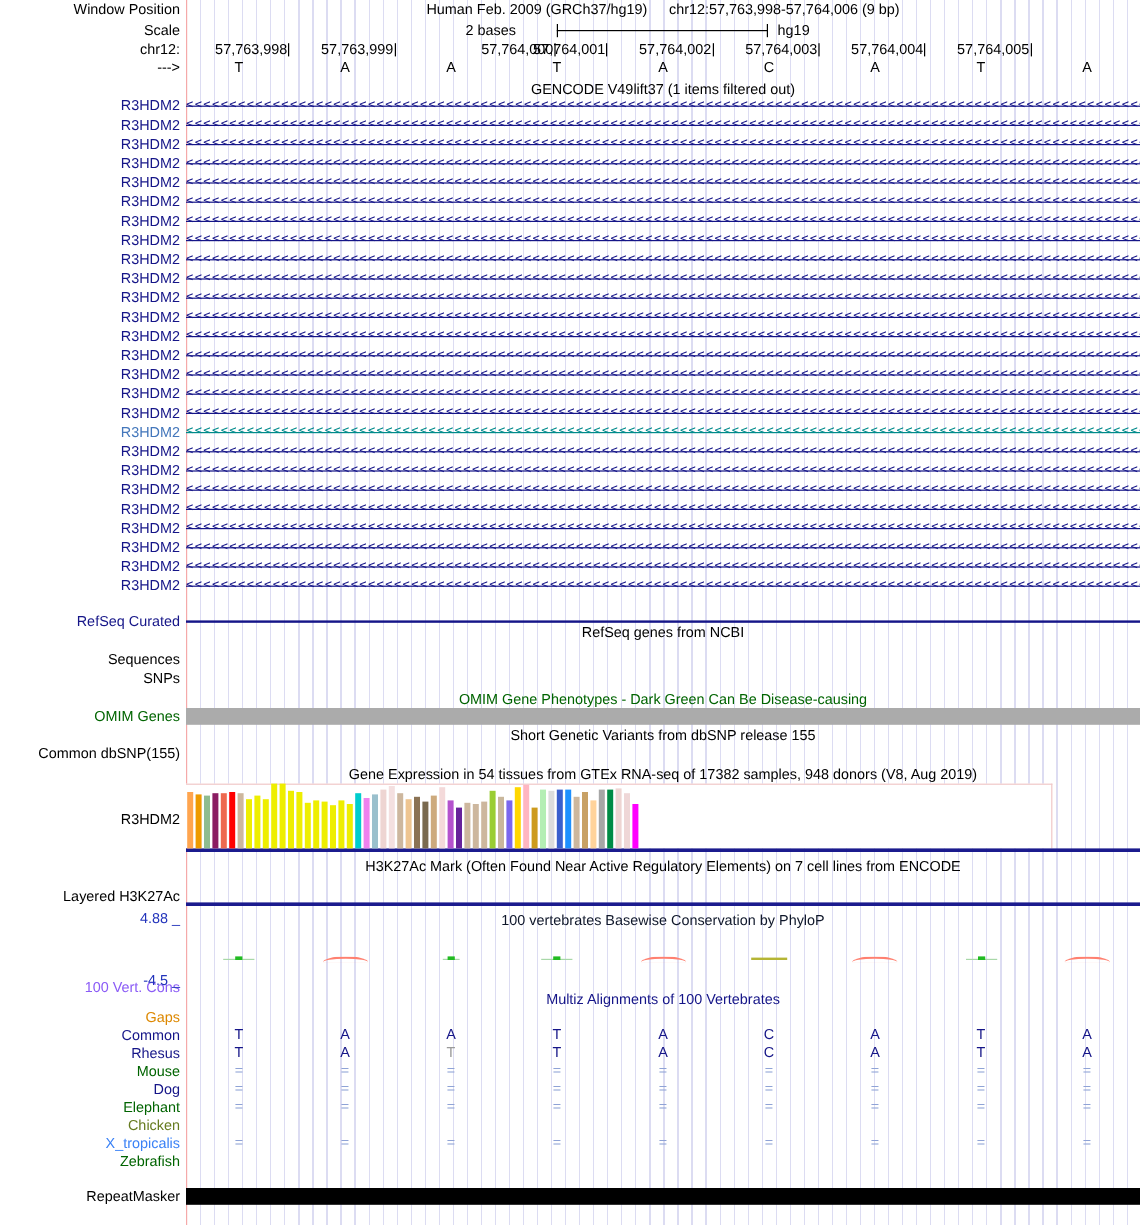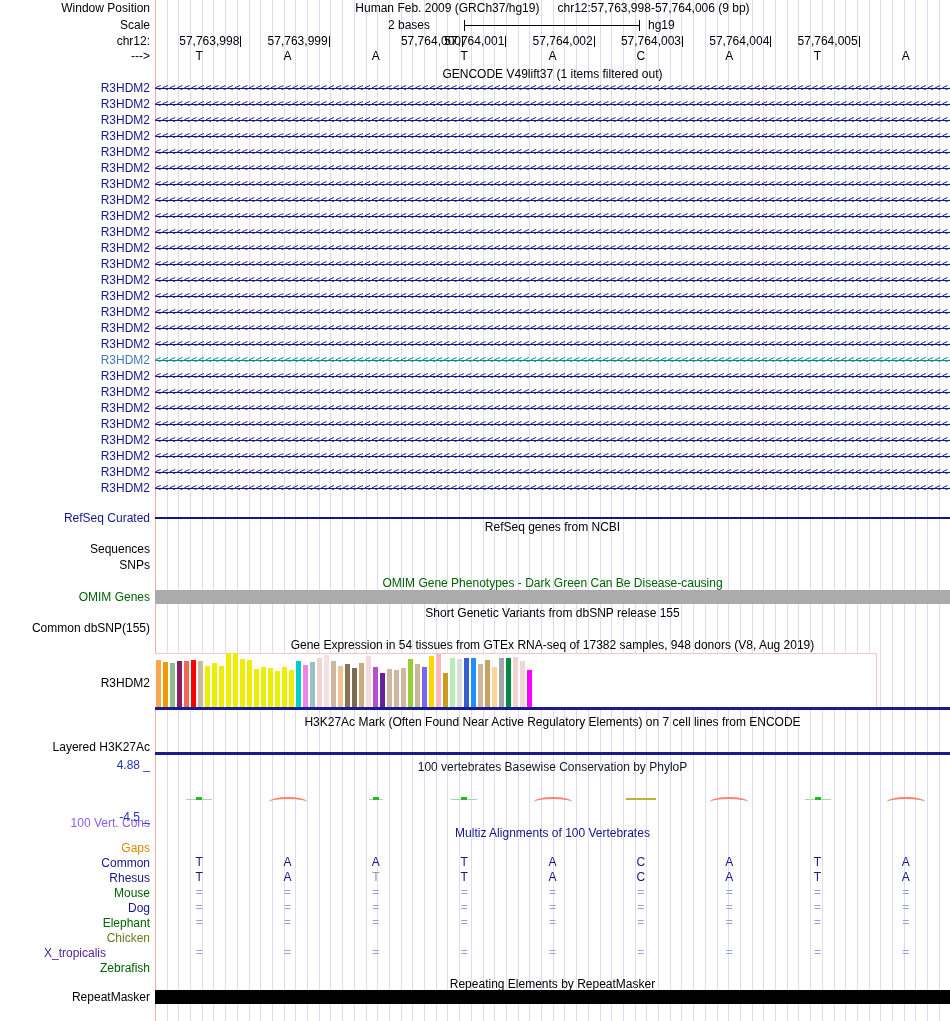--- a/index.html
+++ b/index.html
@@ -58,21 +58,20 @@
   <div class="gut" style="top:740px">Layered H3K27Ac</div>
   <div class="abs" style="left:155px;top:752px;width:795px;height:3px;background:#1B1B8E"></div>
 
   <div class="ctr" style="top:760px;color:#0f172a">100 vertebrates Basewise Conservation by PhyloP</div>
   <div class="gut" style="top:758px;color:#2233BB">4.88 _</div>
   <div class="gut" style="top:816px;color:#8b5cf6">100 Vert. Cons</div>
   <div class="gut" style="top:810px;color:#2233BB">-4.5 _</div>
 
   <div class="ctr" style="top:826px;color:#151588">Multiz Alignments of 100 Vertebrates</div>
 
-  <div class="ctr" style="top:977px">Repeating Elements by RepeatMasker</div>
   <div class="abs" style="left:155px;top:990px;width:795px;height:14px;background:#000"></div>
   <div class="gut" style="top:990px">RepeatMasker</div>
 
 <div style="position: absolute; left: 147.333px; top: 34px; width: 94px; text-align: right; height: 14px; line-height: 14px;">57,763,998<span class="tick"></span></div>
     <div style="position: absolute; left: 235.667px; top: 34px; width: 94px; text-align: right; height: 14px; line-height: 14px;">57,763,999<span class="tick"></span></div>
     <div style="position: absolute; left: 324px; top: 34px; width: 94px; text-align: right; height: 14px; line-height: 14px; margin-left: 45px;">57,764,000<span class="tick"></span></div>
     <div style="position: absolute; left: 412.333px; top: 34px; width: 94px; text-align: right; height: 14px; line-height: 14px;">57,764,001<span class="tick"></span></div>
     <div style="position: absolute; left: 500.667px; top: 34px; width: 94px; text-align: right; height: 14px; line-height: 14px;">57,764,002<span class="tick"></span></div>
     <div style="position: absolute; left: 589px; top: 34px; width: 94px; text-align: right; height: 14px; line-height: 14px;">57,764,003<span class="tick"></span></div>
     <div style="position: absolute; left: 677.333px; top: 34px; width: 94px; text-align: right; height: 14px; line-height: 14px;">57,764,004<span class="tick"></span></div>
@@ -250,21 +249,21 @@
     <div style="position: absolute; left: 191.167px; top: 915px; width: 16px; text-align: center; height: 15px; line-height: 15px; color: rgb(143, 163, 214);">=</div>
     <div style="position: absolute; left: 279.5px; top: 915px; width: 16px; text-align: center; height: 15px; line-height: 15px; color: rgb(143, 163, 214);">=</div>
     <div style="position: absolute; left: 367.833px; top: 915px; width: 16px; text-align: center; height: 15px; line-height: 15px; color: rgb(143, 163, 214);">=</div>
     <div style="position: absolute; left: 456.167px; top: 915px; width: 16px; text-align: center; height: 15px; line-height: 15px; color: rgb(143, 163, 214);">=</div>
     <div style="position: absolute; left: 544.5px; top: 915px; width: 16px; text-align: center; height: 15px; line-height: 15px; color: rgb(143, 163, 214);">=</div>
     <div style="position: absolute; left: 632.833px; top: 915px; width: 16px; text-align: center; height: 15px; line-height: 15px; color: rgb(143, 163, 214);">=</div>
     <div style="position: absolute; left: 721.167px; top: 915px; width: 16px; text-align: center; height: 15px; line-height: 15px; color: rgb(143, 163, 214);">=</div>
     <div style="position: absolute; left: 809.5px; top: 915px; width: 16px; text-align: center; height: 15px; line-height: 15px; color: rgb(143, 163, 214);">=</div>
     <div style="position: absolute; left: 897.833px; top: 915px; width: 16px; text-align: center; height: 15px; line-height: 15px; color: rgb(143, 163, 214);">=</div>
     <div style="position: absolute; left: 0px; top: 931px; width: 150px; text-align: right; height: 14px; line-height: 14px; color: rgb(102, 123, 31);">Chicken</div>
-    <div style="position: absolute; left: 0px; top: 946px; width: 150px; text-align: center; height: 14px; line-height: 14px; color: #4c1d95;">X_tropicalis</div>
+    <div style="position: absolute; left: 0px; top: 946px; width: 150px; text-align: right; height: 14px; line-height: 14px; color: #3b82f6;">X_tropicalis</div>
     <div style="position: absolute; left: 191.167px; top: 945px; width: 16px; text-align: center; height: 15px; line-height: 15px; color: rgb(143, 163, 214);">=</div>
     <div style="position: absolute; left: 279.5px; top: 945px; width: 16px; text-align: center; height: 15px; line-height: 15px; color: rgb(143, 163, 214);">=</div>
     <div style="position: absolute; left: 367.833px; top: 945px; width: 16px; text-align: center; height: 15px; line-height: 15px; color: rgb(143, 163, 214);">=</div>
     <div style="position: absolute; left: 456.167px; top: 945px; width: 16px; text-align: center; height: 15px; line-height: 15px; color: rgb(143, 163, 214);">=</div>
     <div style="position: absolute; left: 544.5px; top: 945px; width: 16px; text-align: center; height: 15px; line-height: 15px; color: rgb(143, 163, 214);">=</div>
     <div style="position: absolute; left: 632.833px; top: 945px; width: 16px; text-align: center; height: 15px; line-height: 15px; color: rgb(143, 163, 214);">=</div>
     <div style="position: absolute; left: 721.167px; top: 945px; width: 16px; text-align: center; height: 15px; line-height: 15px; color: rgb(143, 163, 214);">=</div>
     <div style="position: absolute; left: 809.5px; top: 945px; width: 16px; text-align: center; height: 15px; line-height: 15px; color: rgb(143, 163, 214);">=</div>
     <div style="position: absolute; left: 897.833px; top: 945px; width: 16px; text-align: center; height: 15px; line-height: 15px; color: rgb(143, 163, 214);">=</div>
     <div style="position: absolute; left: 0px; top: 961px; width: 150px; text-align: right; height: 14px; line-height: 14px; color: rgb(0, 100, 0);">Zebrafish</div>

